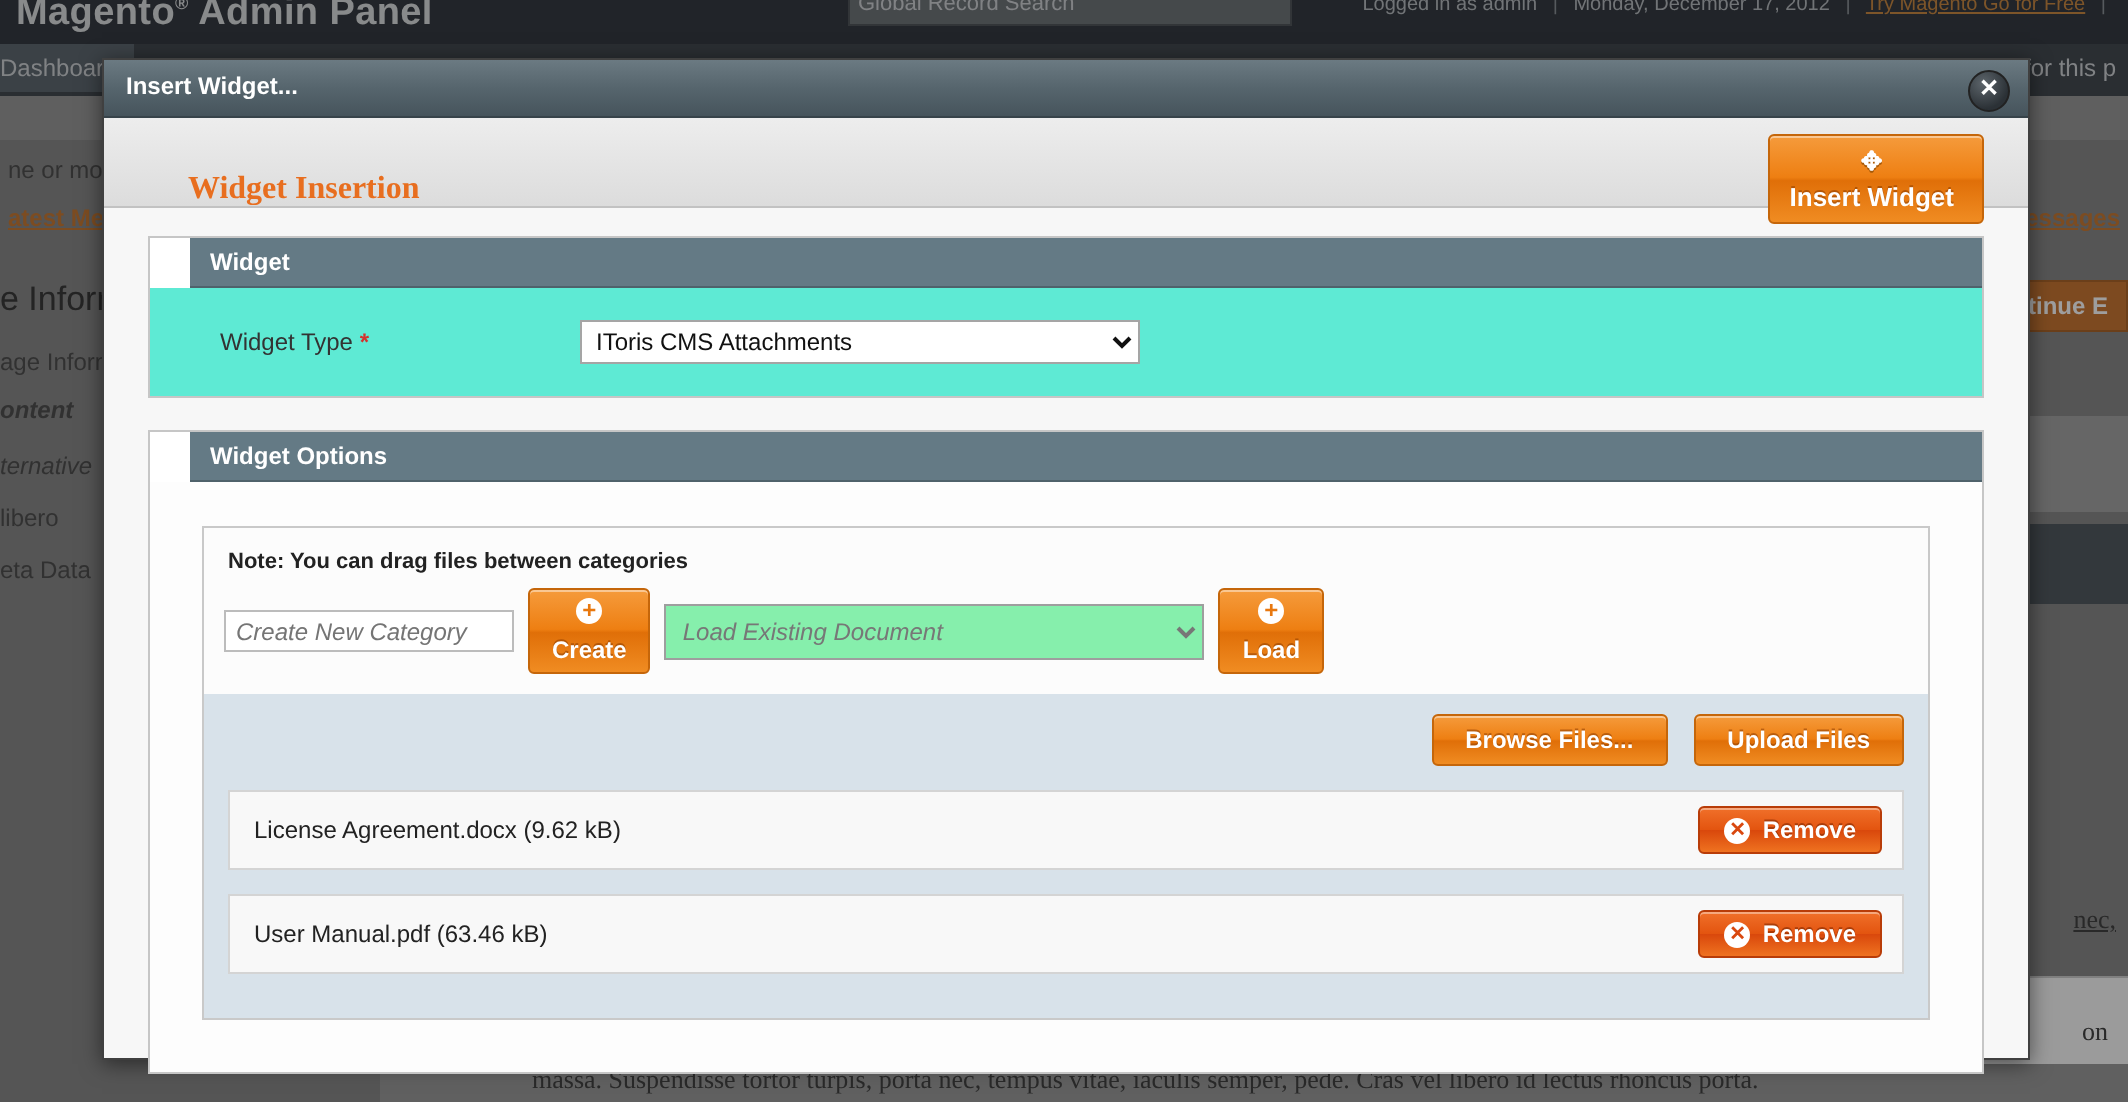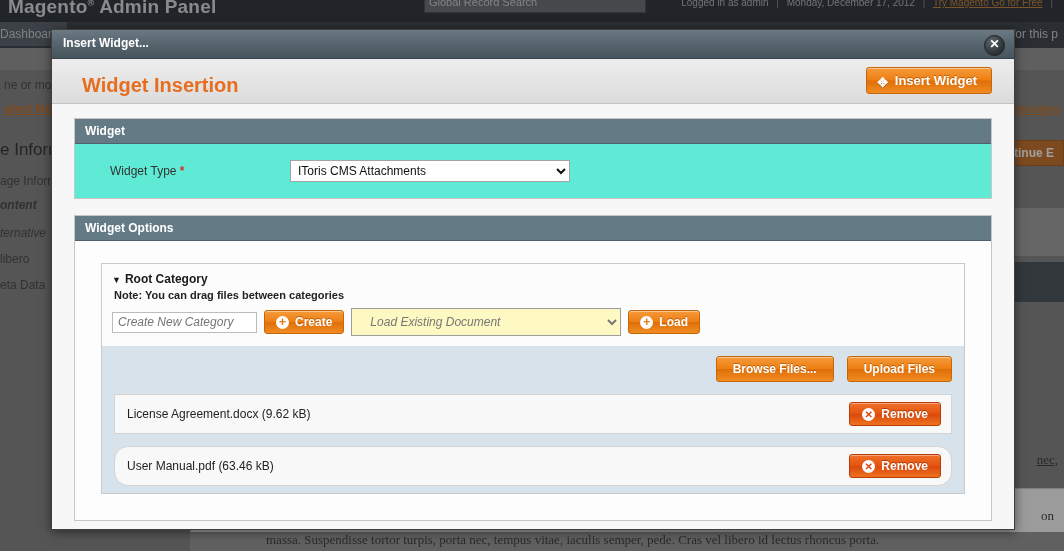--- a/index.html
+++ b/index.html
@@ -37,68 +37,68 @@
     background:#f7f7f7;border:1px solid #404040;box-shadow:0 2px 10px rgba(0,0,0,.5);}
   .modal-title{height:28px;background:linear-gradient(to bottom,#6b7a82 0%,#56656d 50%,#46545c 100%);
     border-bottom:1px solid #37434a;position:relative;}
   .modal-title .txt{position:absolute;left:11px;top:6px;color:#ffffff;font-size:12px;font-weight:bold;}
   .close-btn{position:absolute;right:9px;top:5px;width:19px;height:19px;border-radius:50%;
     background:radial-gradient(circle at 35% 30%,#5d656b,#2b3136 70%);border:1px solid #222;
     color:#fff;font-size:12px;line-height:17px;text-align:center;cursor:pointer;font-weight:bold;}
 
   .modal-head{height:44px;background:linear-gradient(to bottom,#ededed,#dcdcdc);
     border-bottom:1px solid #c2c2c2;position:relative;}
-  .modal-head h1{position:absolute;left:26px;top:11px;margin:4px;font-size:20px;color:#e86e1f;font-weight:bold;}
+  .modal-head h1{position:absolute;left:26px;top:11px;margin:16px;font-size:16px;color:#e86e1f;font-weight:bold;font-family:Liberation Serif, serif;}
 
   .btn-orange{background:linear-gradient(to bottom,#f59b3c 0%,#ee7f12 48%,#e06f08 52%,#f08c22 100%);
     border:1px solid #c5660a;border-radius:3px;color:#fff;font-weight:bold;font-size:12px;
     padding:4px 11px;cursor:pointer;box-shadow:inset 0 1px 0 rgba(255,255,255,.45);
-    text-shadow:0 -1px 0 rgba(140,60,0,.55);white-space:nowrap;display:inline-flex;align-items:center;gap:6px;}
+    text-shadow:0 -1px 0 rgba(140,60,0,.55);white-space:nowrap;display:inline-flex;align-items:center;gap:6px;flex-direction:column;}
   .insert-btn{position:absolute;right:22px;top:8px;padding:5px 14px 5px 10px;font-size:13px;}
   .ico-move{display:inline-block;width:12px;height:12px;position:relative;}
   .ico-move:before{content:"✥";font-size:13px;line-height:12px;color:#fff;text-shadow:0 1px 0 #a85a08;}
 
   .modal-body{padding:14px 22px 0 22px;}
 
   .section{border:1px solid #c6c6c6;background:#fff;margin-bottom:16px;}
   .section-head{background:#647a85;color:#fff;font-weight:bold;font-size:12px;padding:5px 10px;
-    border-bottom:1px solid #4f626b;}
+    border-bottom:1px solid #4f626b;margin-left:20px;}
   .section-body{padding:16px 10px;background:#5eead4;}
 
   .field-row{display:flex;align-items:center;}
   .field-label{width:205px;padding-left:25px;font-size:12px;color:#333;box-sizing:border-box;}
   .req{color:#d4322d;font-weight:bold;}
   .sel-wrap{position:relative;width:232px;}
   select.fake{width:280px;height:22px;font-family:"Liberation Sans",sans-serif;font-size:12px;
     border:1px solid #a5a5a5;background:#fff;padding:2px 3px;box-sizing:border-box;color:#111;}
 
   .opt-body{padding:22px 26px 26px 26px;background:#fdfdfd;}
   .cat-box{border:1px solid #c9c9c9;background:#fff;}
   .cat-head{background:#fcfcfc;padding:8px 10px 10px 10px;}
   .cat-title{font-size:12px;font-weight:bold;color:#1b1b1b;}
   .tri{display:inline-block;margin-right:4px;font-size:9px;}
   .cat-note{font-size:11px;font-weight:bold;color:#222;margin:3px 0 7px 2px;}
   .cat-controls{display:flex;align-items:center;gap:7px;}
   input.txtfield{width:145px;height:21px;border:1px solid #bcbcbc;background:#fff;
     font-family:"Liberation Sans",sans-serif;font-style:italic;font-size:12px;color:#8a8a8a;
     padding:2px 5px;box-sizing:border-box;}
-  select.docsel{width:270px;height:28px;border:1px solid #9e9e9e;background:#fef9c3;
+  select.docsel{width:270px;height:28px;border:1px solid #9e9e9e;background:#86efac;
     font-family:"Liberation Sans",sans-serif;font-style:italic;font-size:12px;color:#777;
-    padding:2px 14px;box-sizing:border-box;}
+    padding:2px 4px;box-sizing:border-box;}
   .plus{display:inline-block;width:13px;height:13px;border-radius:50%;background:#fff;color:#e8780f;
     font-size:12px;font-weight:bold;line-height:12px;text-align:center;text-shadow:none;}
   .xmark{display:inline-block;width:13px;height:13px;border-radius:50%;background:#fff;color:#d9480f;
     font-size:10px;font-weight:bold;line-height:13px;text-align:center;text-shadow:none;}
 
-  .drop-area{background:#d8e2ea;padding:10px 12px 7px 12px;}
+  .drop-area{background:#d8e2ea;padding:10px 12px 22px 12px;}
   .file-actions{display:flex;justify-content:flex-end;gap:13px;margin-bottom:12px;}
   .file-actions .btn-orange{padding:5px 16px;font-size:12px;}
   .file-row{background:#f8f8f8;border:1px solid #d4d4d4;height:38px;display:flex;align-items:center;
     justify-content:space-between;padding:0 10px 0 12px;margin-bottom:12px;}
-  .file-row:last-child{margin-bottom:0;border-radius:14px;}
+  .file-row:last-child{margin-bottom:0;}
   .file-name{font-size:12px;color:#222;}
   .rm-btn{background:linear-gradient(to bottom,#f0702a 0%,#e3540f 50%,#d9480c 51%,#ef7220 100%);
     border:1px solid #b83c08;border-radius:3px;color:#fff;font-weight:bold;font-size:12px;
     padding:4px 12px;cursor:pointer;display:inline-flex;align-items:center;gap:6px;
     text-shadow:0 -1px 0 rgba(130,40,0,.6);box-shadow:inset 0 1px 0 rgba(255,255,255,.4);}
 </style>
 </head>
 <body>
 
 <div id="bg">
@@ -179,23 +179,20 @@
         </div>
       </div>
     </div>
 
     <div class="section">
       <div class="section-head">Widget Options</div>
       <div class="opt-body">
 
         <div class="cat-box">
           <div class="cat-head">
-            <div class="cat-title">
-              <span class="tri">▼</span><span>Root Category</span>
-            </div>
             <div class="cat-note">Note: You can drag files between categories</div>
             <div class="cat-controls">
               <input class="txtfield" type="text" placeholder="Create New Category" style="">
               <button class="btn-orange">
                 <span class="plus">+</span>
                 <span>Create</span>
               </button>
               <select class="docsel">
                 <option>Load Existing Document</option>
               </select>

